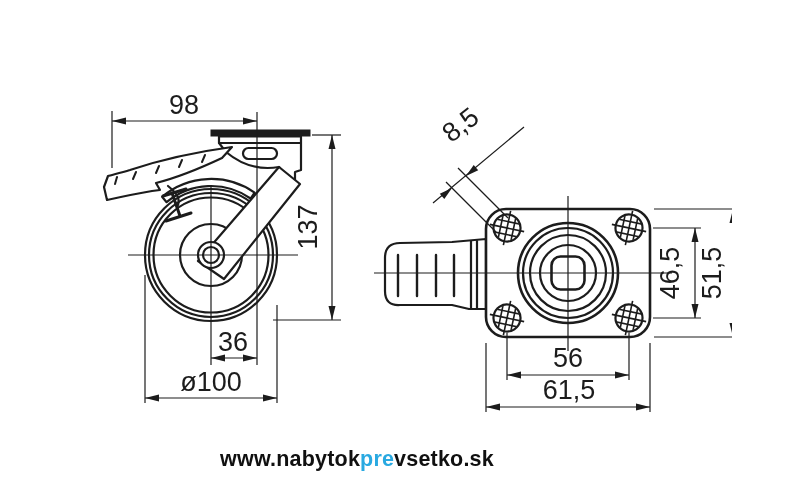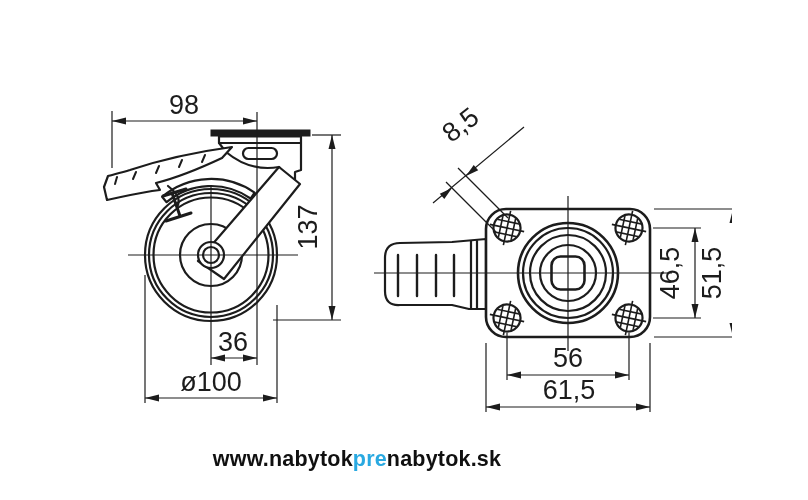--- a/index.html
+++ b/index.html
@@ -203,15 +203,15 @@
         <line class="thin" x1="650" y1="343" x2="650" y2="412"></line>
         <line class="thin" x1="486" y1="407" x2="650" y2="407"></line>
         <polygon class="arr" points="486,407 500,403.5 500,410.5"></polygon>
         <polygon class="arr" points="650,407 636,403.5 636,410.5"></polygon>
         <text class="dimtxt" x="569" y="399" text-anchor="middle">61,5</text>
       </g>
     </g>
   </svg>
 
   <div class="watermark">
-    <span>www.nabytok</span><span class="hl">pre</span><span>nabytok.sk</span>
+    <span>www.nabytok</span><span class="hl">pre</span><span>vsetko.sk</span>
   </div>
 </div>
 
 </body></html>

